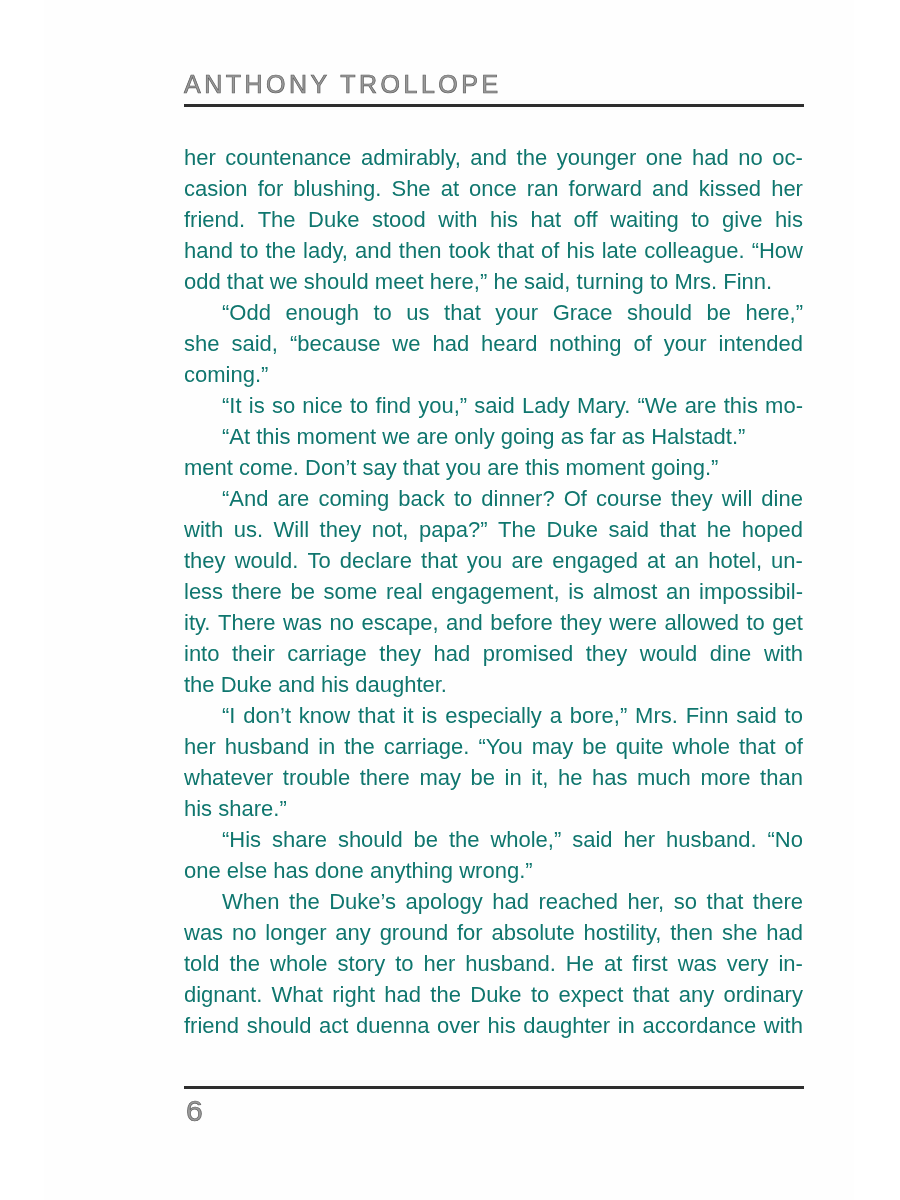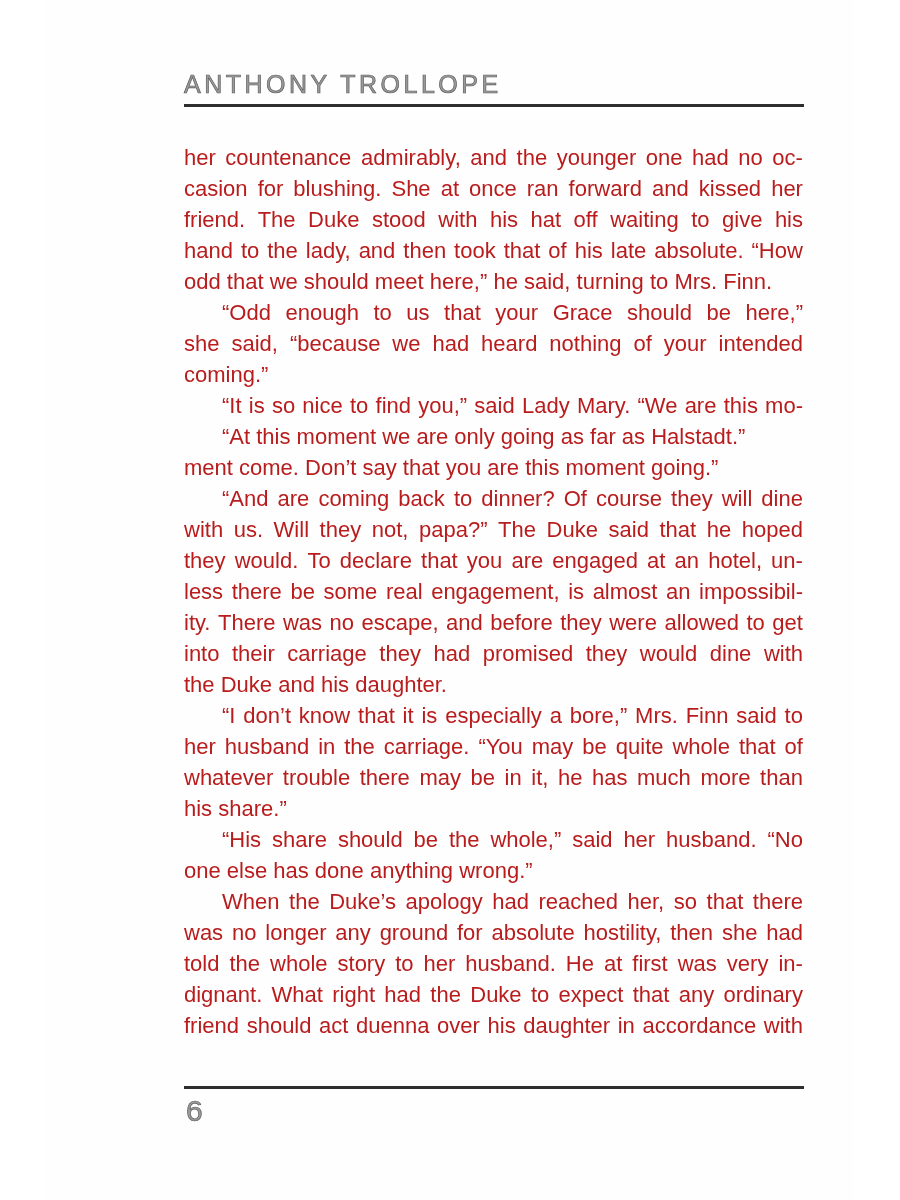--- a/index.html
+++ b/index.html
@@ -41,21 +41,21 @@
   }
   .header-rule { top: 104px; }
   .footer-rule { top: 1086px; }
 
   .body-text {
     position: absolute;
     left: 140px;
     top: 142px;
     width: 619px;
     font-size: 22px;
-    color: #b91c1c;
+    color: #0f766e;
   }
 
   .line {
     height: 31px;
     line-height: 31px;
     white-space: nowrap;
     overflow: visible;
   }
   .line.justify {
     display: flex;
@@ -126,21 +126,21 @@
         <span>to</span>
         <span>the</span>
         <span>lady,</span>
         <span>and</span>
         <span>then</span>
         <span>took</span>
         <span>that</span>
         <span>of</span>
         <span>his</span>
         <span>late</span>
-        <span>absolute.</span>
+        <span>colleague.</span>
         <span>“How</span>
       </div>
       <div class="line">odd that we should meet here,” he said, turning to Mrs. Finn.</div>
       <div class="line indent justify">
         <span>“Odd</span>
         <span>enough</span>
         <span>to</span>
         <span>us</span>
         <span>that</span>
         <span>your</span>

